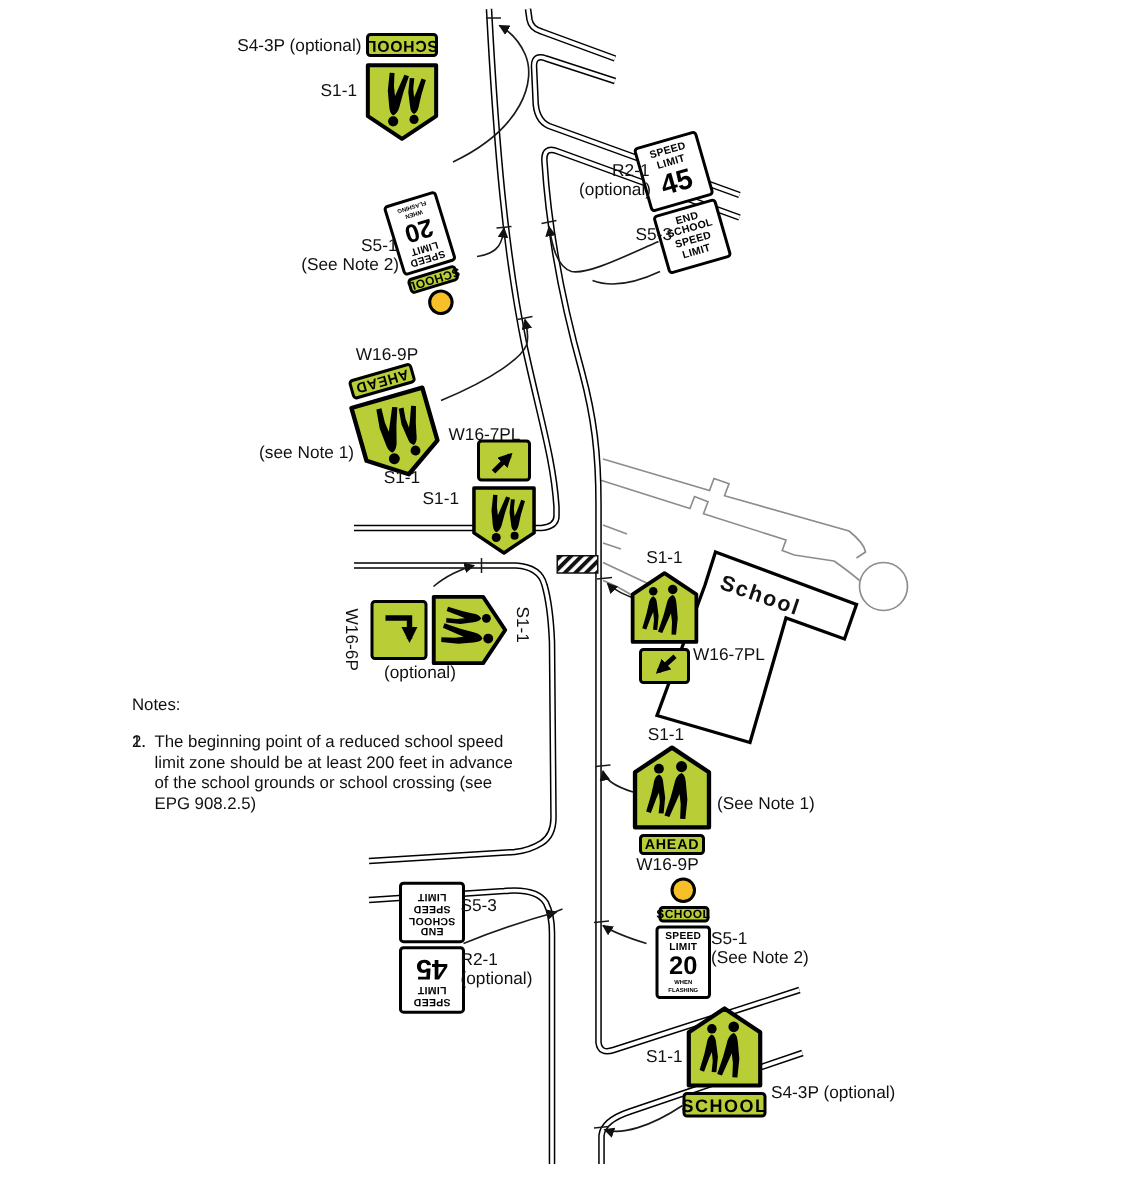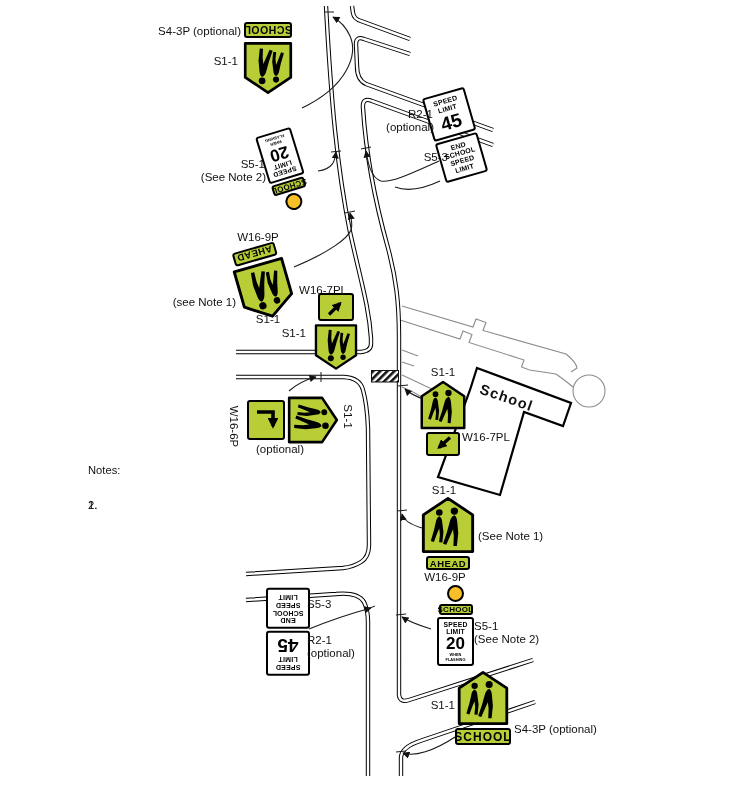--- a/index.html
+++ b/index.html
@@ -38,21 +38,21 @@
   .n20{font-size:17px;line-height:17px;font-weight:700;}
   .wfx{font-size:3.9px;line-height:4.5px;font-weight:700;margin-top:1px;}
   .beacon{width:17px;height:17px;border-radius:50%;background:var(--beacon,#f7bf28);
           border:2px solid #000;box-sizing:border-box;}
 
   .lbl{position:absolute;font-size:11.5px;line-height:13px;color:#111;white-space:nowrap;}
   .rot90{transform:rotate(90deg);}
   .school-lbl{position:absolute;left:483px;top:381px;font-size:14.5px;font-weight:700;
               letter-spacing:1.2px;transform:rotate(19deg);transform-origin:left top;}
   .notes{position:absolute;left:88px;top:464px;width:262px;font-size:11.2px;line-height:13.4px;color:#111;}
-  .notes-heading{margin-bottom:22px;}
+  .notes-heading{margin-bottom:12px;}
   .note-item{position:relative;padding-left:15px;margin-bottom:9px;}
   .note-num{position:absolute;left:0;top:0;}
 </style>
 </head>
 <body>
 
 <div id="stage">
 
   <svg id="base-svg" width="750" height="798" viewBox="0 0 750 798">
     <defs>
@@ -304,16 +304,17 @@
 
   <div class="school-lbl">School</div>
 
   <div class="notes">
     <div class="notes-heading">Notes:</div>
     <div class="note-item">
       <span class="note-num">1.</span>
     </div>
     <div class="note-item">
       <span class="note-num">2.</span>
+      <span>The beginning point of a reduced school speed limit zone should be at least 200 feet in advance of the school grounds or school crossing (see EPG 908.2.5)</span>
     </div>
   </div>
 
 </div>
 
 </body></html>

